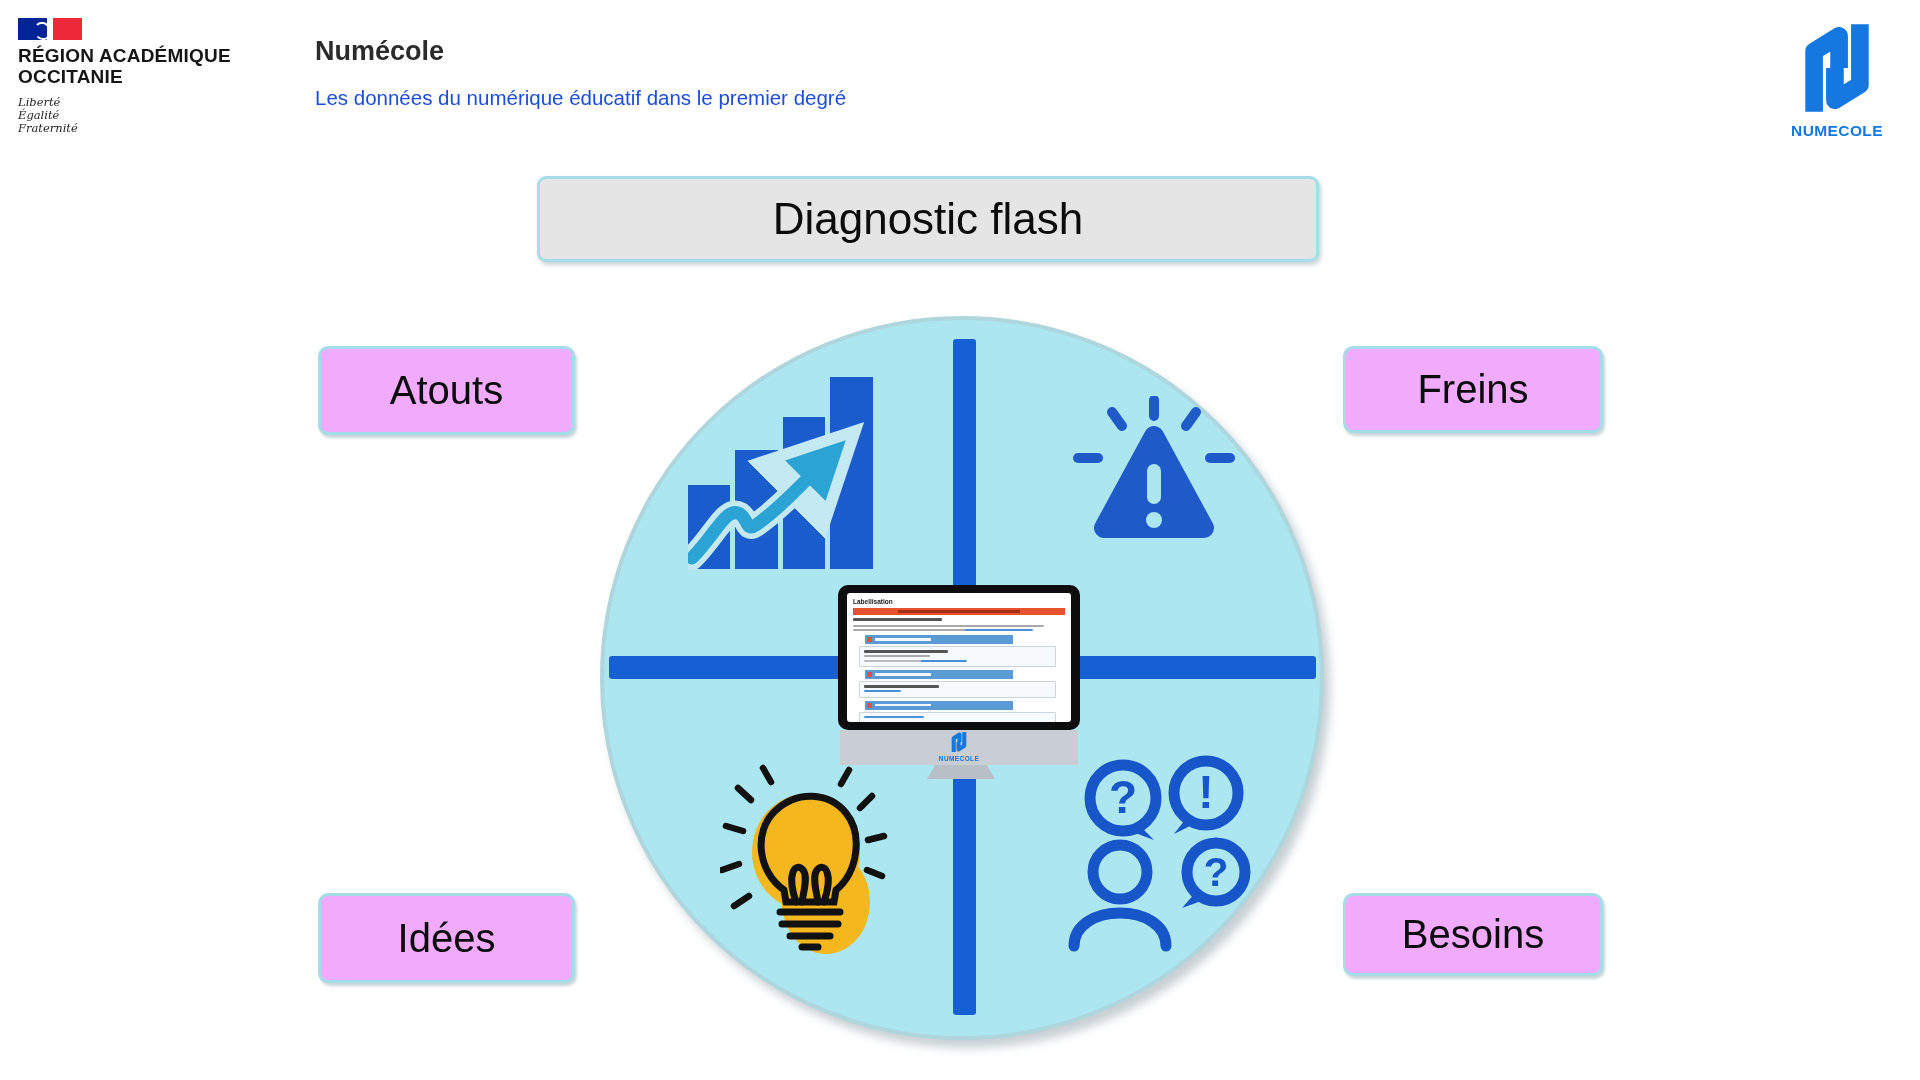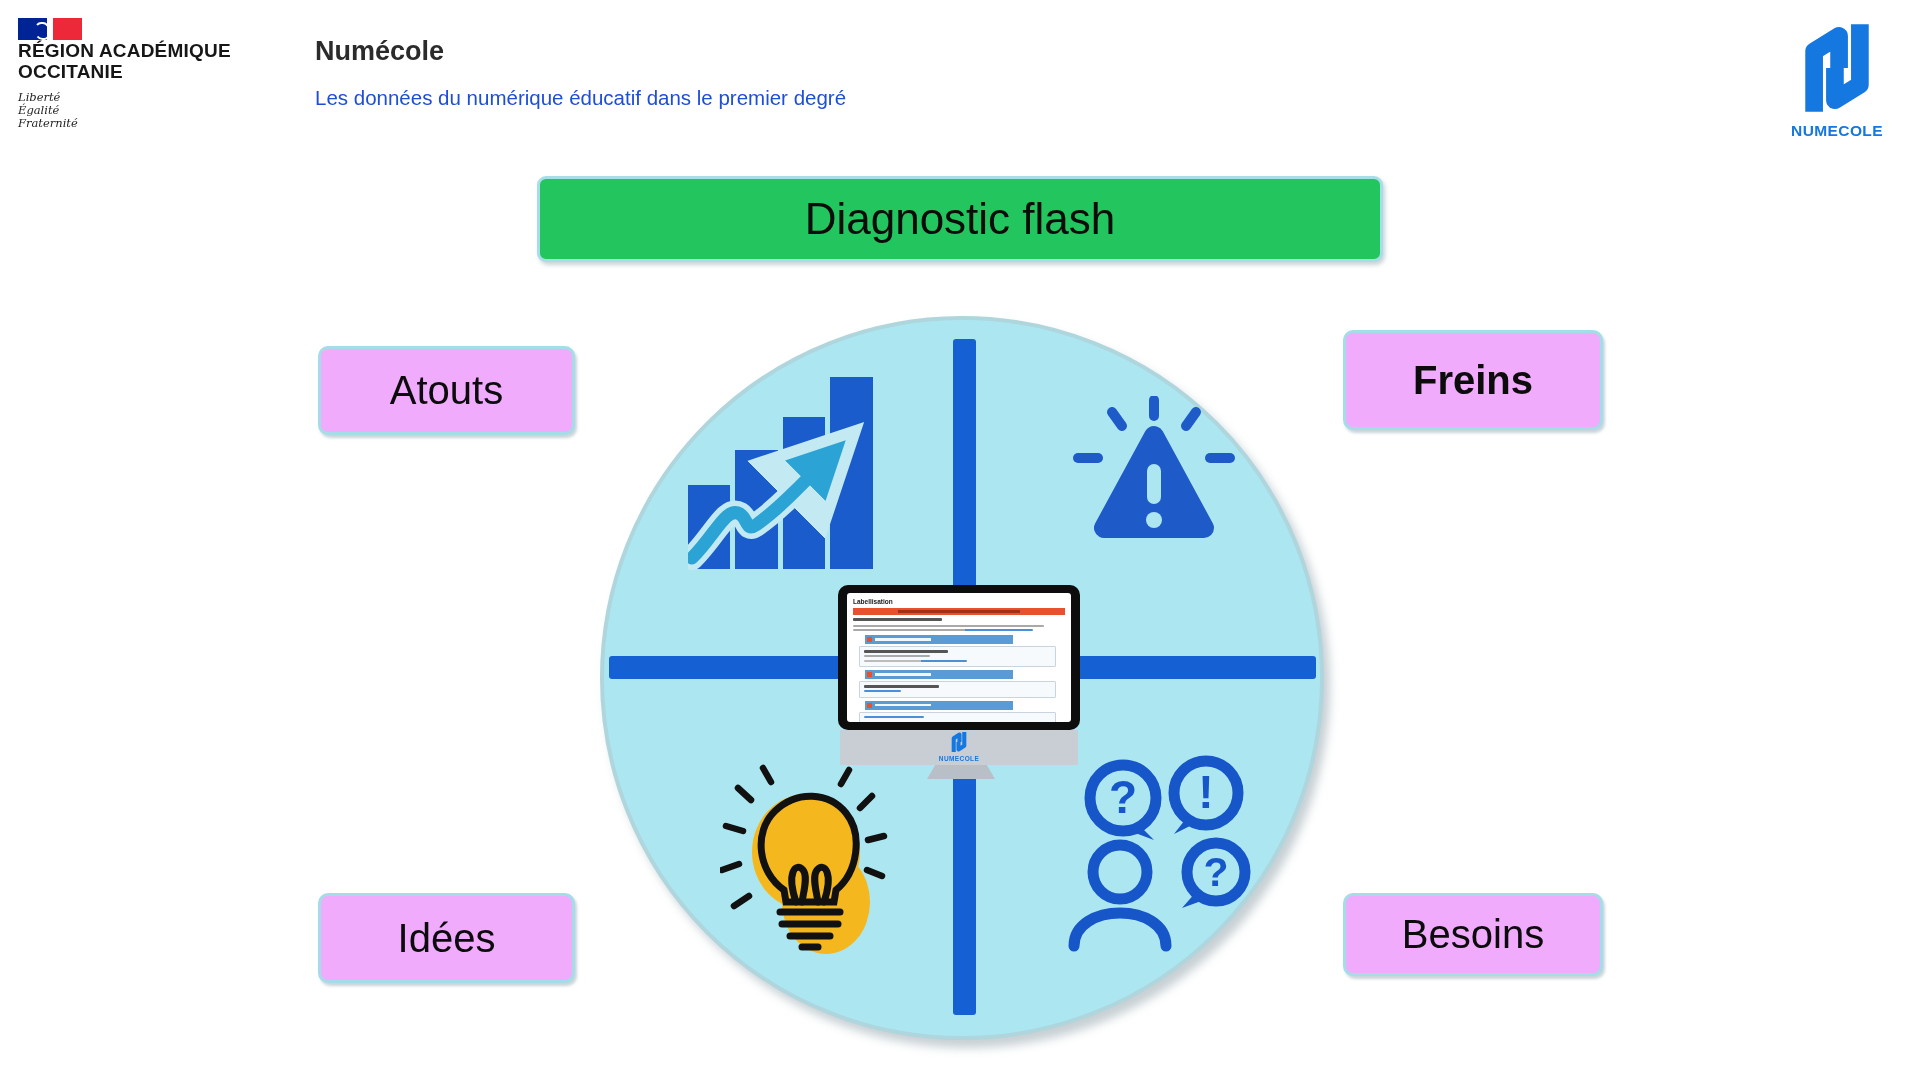--- a/index.html
+++ b/index.html
@@ -7,52 +7,52 @@
   .slide { position:relative; width:1920px; height:1080px; background:#fff; overflow:hidden; }
 
   
   .marianne { position:absolute; left:18px; top:18px; width:260px; }
   .flag { position:relative; width:64px; height:22px; display:flex; overflow:hidden; }
   .flag .b { width:29px; height:100%; background:#002395; position:relative; }
   .flag .w { width:6px; height:100%; background:#fff; }
   .flag .r { width:29px; height:100%; background:#ED2939; }
   .flag .b::after { content:""; position:absolute; right:-3px; top:4px; width:12px; height:14px;
      border:2px solid #fff; border-radius:50% 50% 40% 60%; border-left-color:transparent; }
-  .region-name { font-size:19px; line-height:21px; font-weight:700; color:#161616; letter-spacing:.2px; }
+  .region-name { margin-top:5px; font-size:19px; line-height:21px; font-weight:700; color:#161616; letter-spacing:.2px; }
   .motto { margin-top:9px; font-family:"DejaVu Serif", serif; font-style:italic; font-size:11.5px; line-height:13px; color:#1d1d1d; }
 
   
   .app-title { position:absolute; left:315px; top:36px; font-size:27px; font-weight:700; color:#2b2b2b; }
   .app-subtitle { position:absolute; left:315px; top:86px; font-size:20.5px; color:#1d4ed8; }
 
   
   .brand { position:absolute; left:1772px; top:16px; width:130px; text-align:center; }
   .brand svg { display:block; margin:0 auto; }
   .brand-name { margin-top:2px; font-size:15.5px; font-weight:800; color:#1577E0; letter-spacing:.4px; }
 
   
-  .diag-box { position:absolute; left:537px; top:176px; width:846px; height:86px;
-     background:#22c55e; border:3px solid #A7DDE9; border-radius:9px;
+  .diag-box { position:absolute; left:537px; top:176px; width:782px; height:86px;
+     background:#e5e5e5; border:3px solid #A7DDE9; border-radius:9px;
      box-shadow:2px 3px 4px rgba(100,130,140,.35);
      display:flex; align-items:center; justify-content:center;
      font-size:44px; color:#0c0c0c; }
 
   
   .big-circle { position:absolute; left:600px; top:316px; width:724px; height:724px; border-radius:50%;
      background:#ACE7F1; border:4px solid #AFD5DD; box-shadow:6px 8px 10px rgba(130,150,160,.45); }
   .vbar { position:absolute; left:953px; top:339px; width:23px; height:676px; background:#1560D2; border-radius:3px; }
   .hbar { position:absolute; left:609px; top:656px; width:707px; height:23px; background:#1560D2; border-radius:3px; }
 
   
   .tag { position:absolute; background:#f0abfc; border:3px solid #A4DCE8; border-radius:10px;
      box-shadow:2px 3px 3px rgba(120,150,160,.4);
      display:flex; align-items:center; justify-content:center;
      font-size:40px; font-weight:500; color:#0c0c0c; }
   .tag-atouts  { left:318px;  top:346px; width:257px; height:89px; }
-  .tag-freins  { left:1343px; top:330px; width:260px; height:100px;font-weight:bold; }
+  .tag-freins  { left:1343px; top:346px; width:260px; height:87px; }
   .tag-idees   { left:318px;  top:893px; width:257px; height:90px; }
   .tag-besoins { left:1343px; top:893px; width:260px; height:83px; }
 
   
   .icon-growth  { position:absolute; left:688px;  top:372px; }
   .icon-warning { position:absolute; left:1072px; top:396px; }
   .icon-bulb    { position:absolute; left:720px;  top:760px; }
   .icon-people  { position:absolute; left:1068px; top:750px; }
 
   

